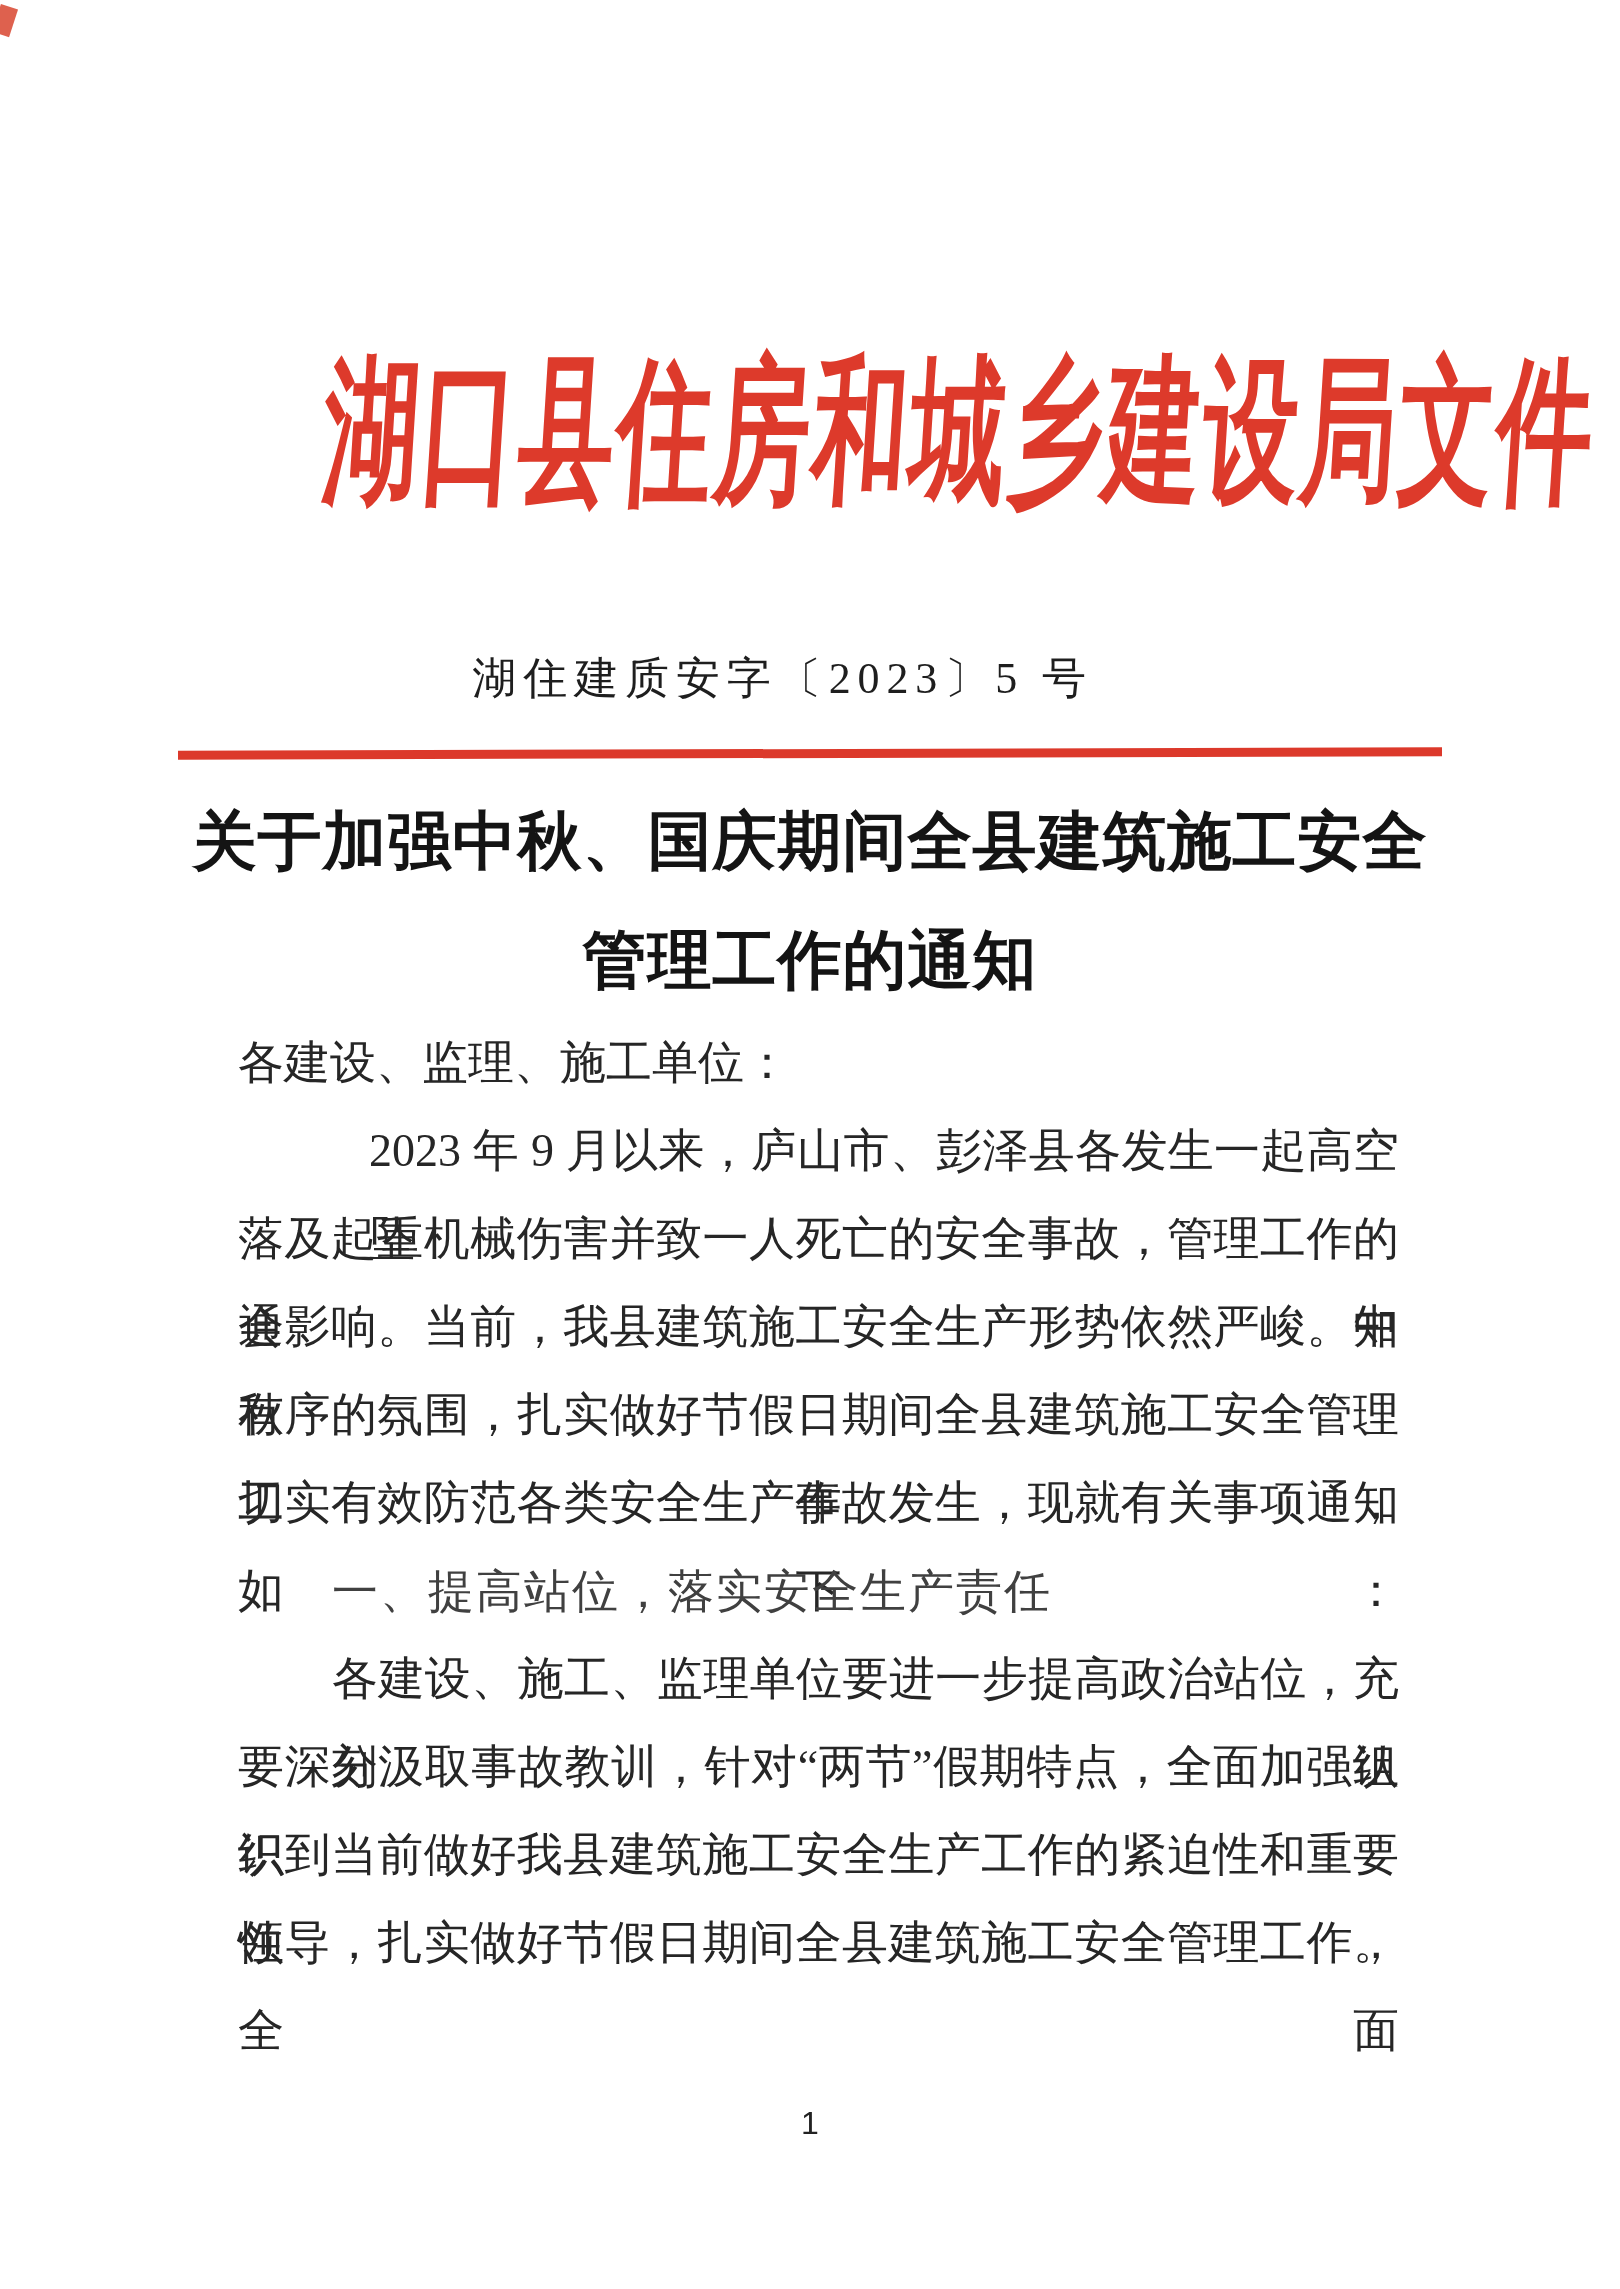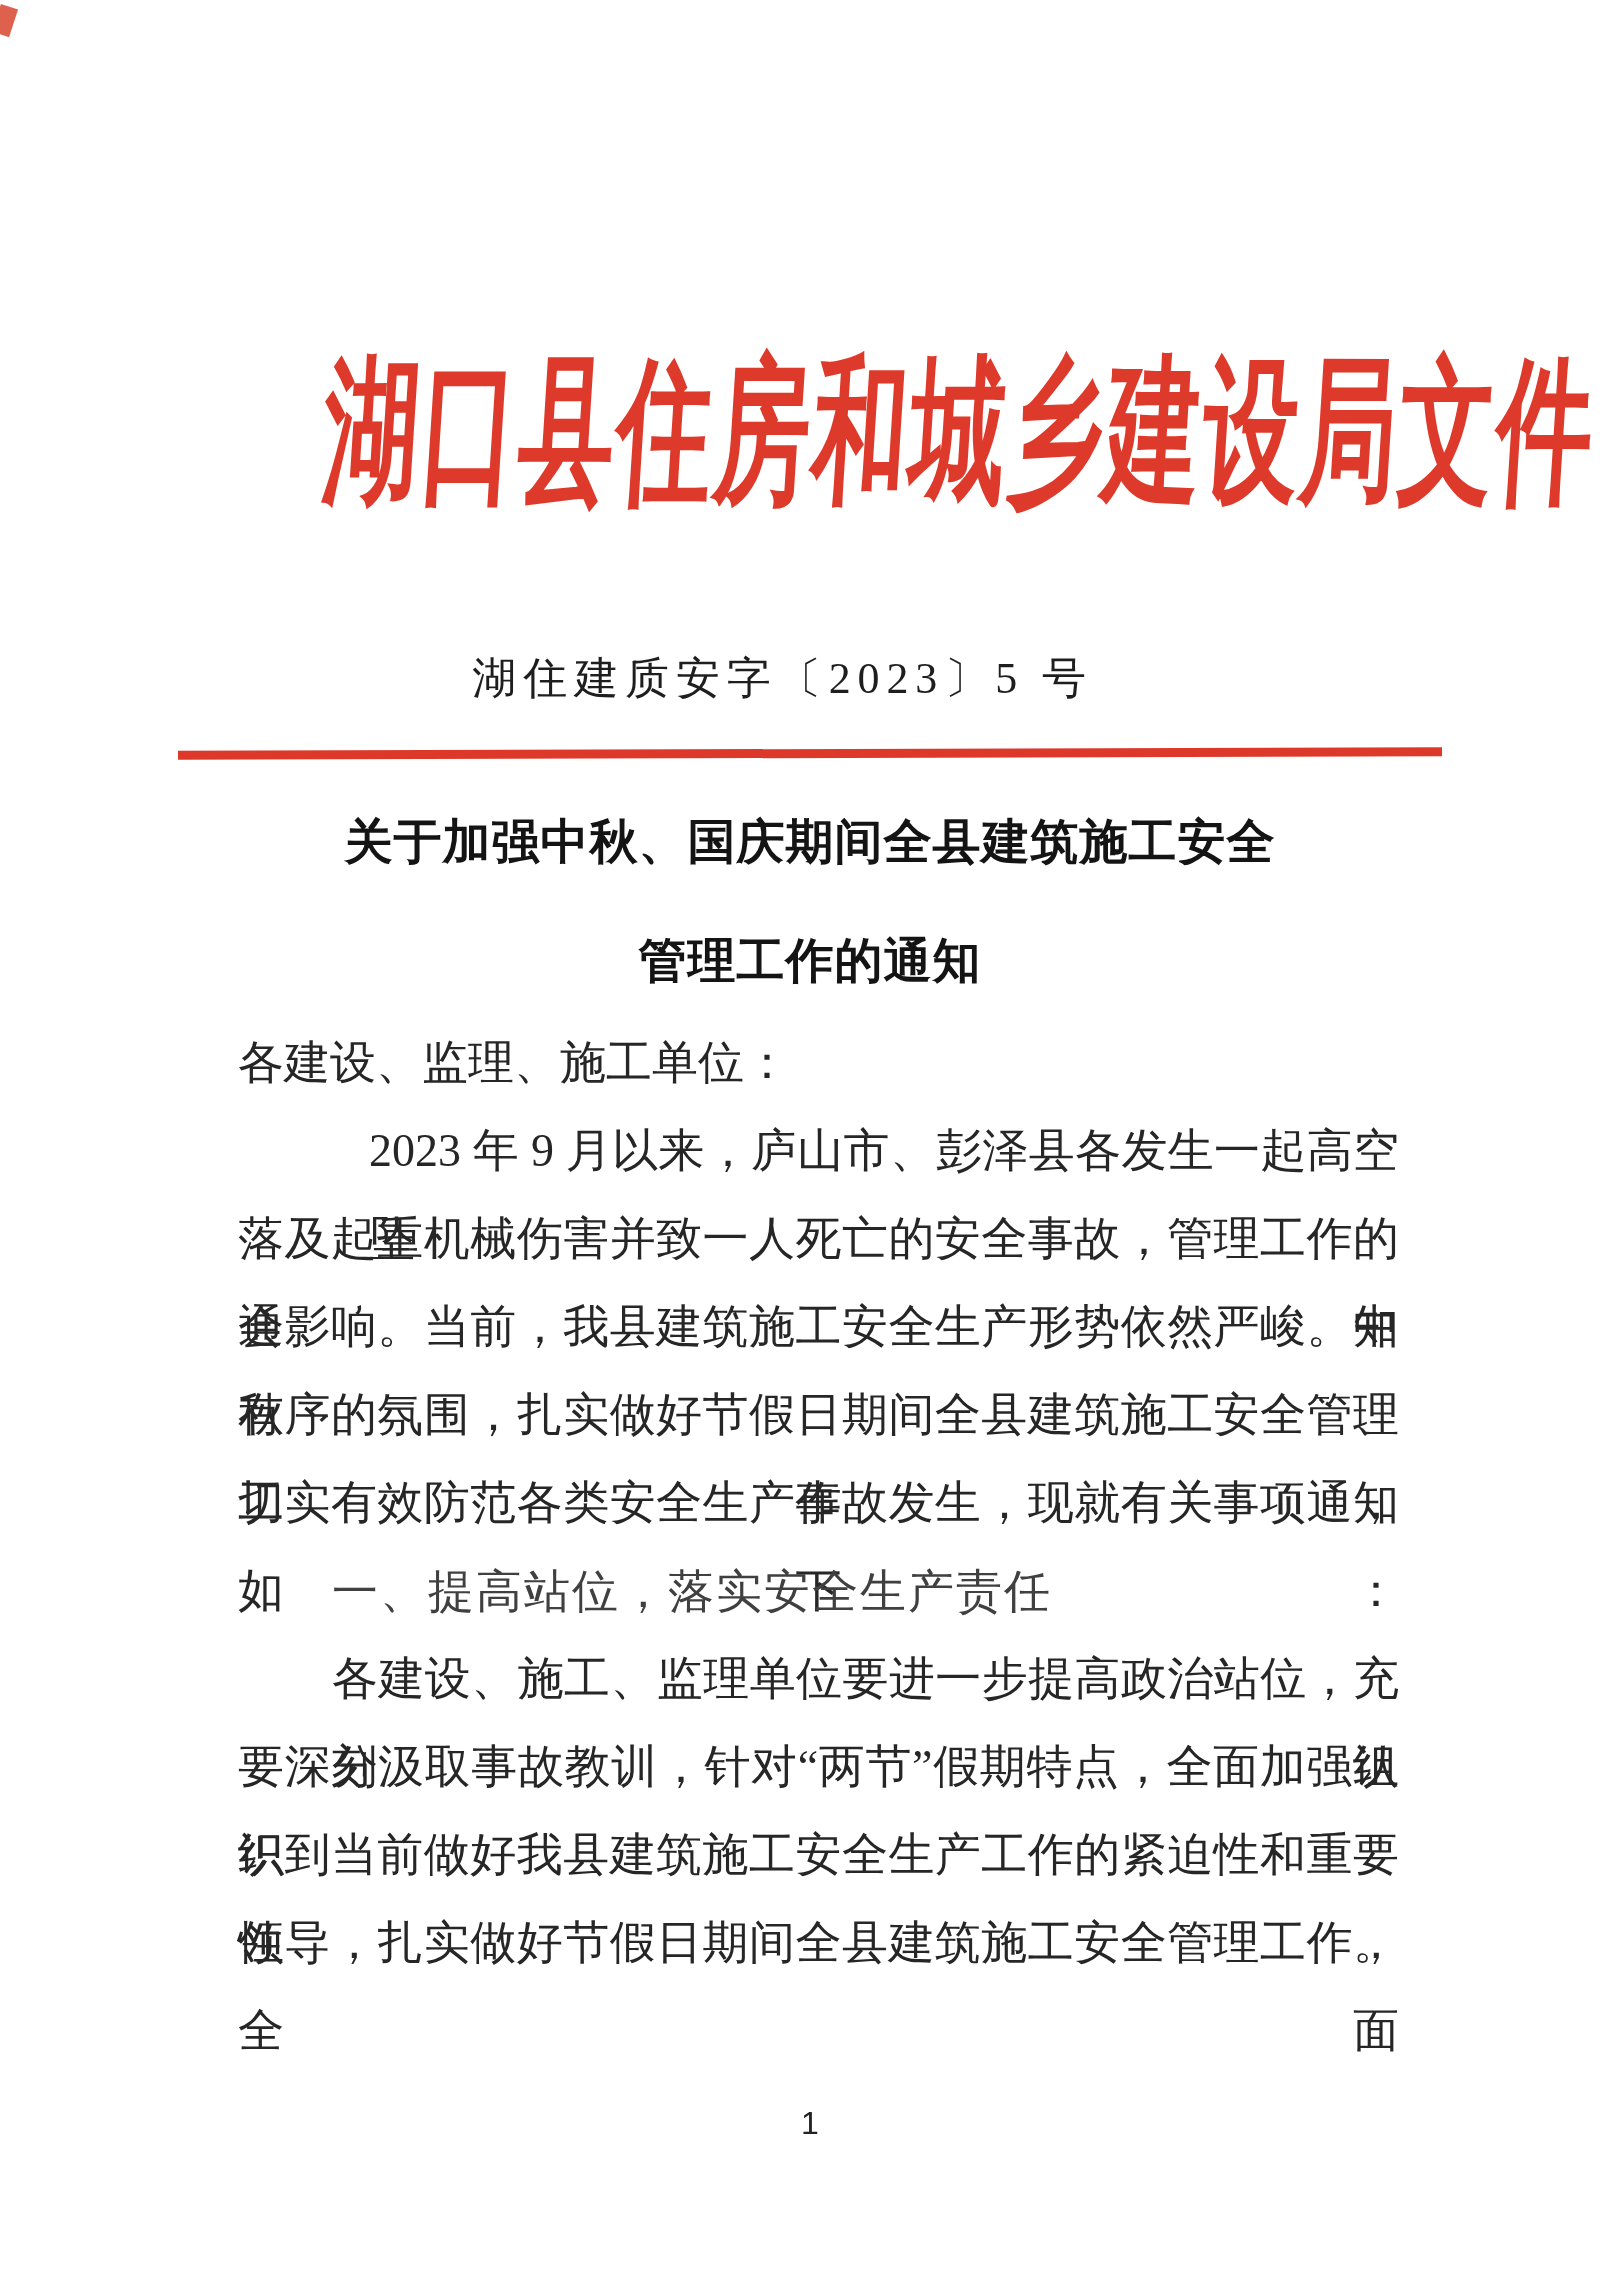--- a/index.html
+++ b/index.html
@@ -63,21 +63,21 @@
 
   
   .doc-title {
     position: absolute;
     top: 782px; left: 0;
     width: 100%;
     margin: 0;
     text-align: center;
     color: #141414;
     font-weight: bold;
-    font-size: 48px;
+    font-size: 64px;
     line-height: 119px;
     letter-spacing: 1px;
     font-family: "Liberation Serif", serif;
   }
   .doc-title span { display: block; }
 
   
   .body-block {
     position: absolute;
     top: 1019px; left: 231px;

